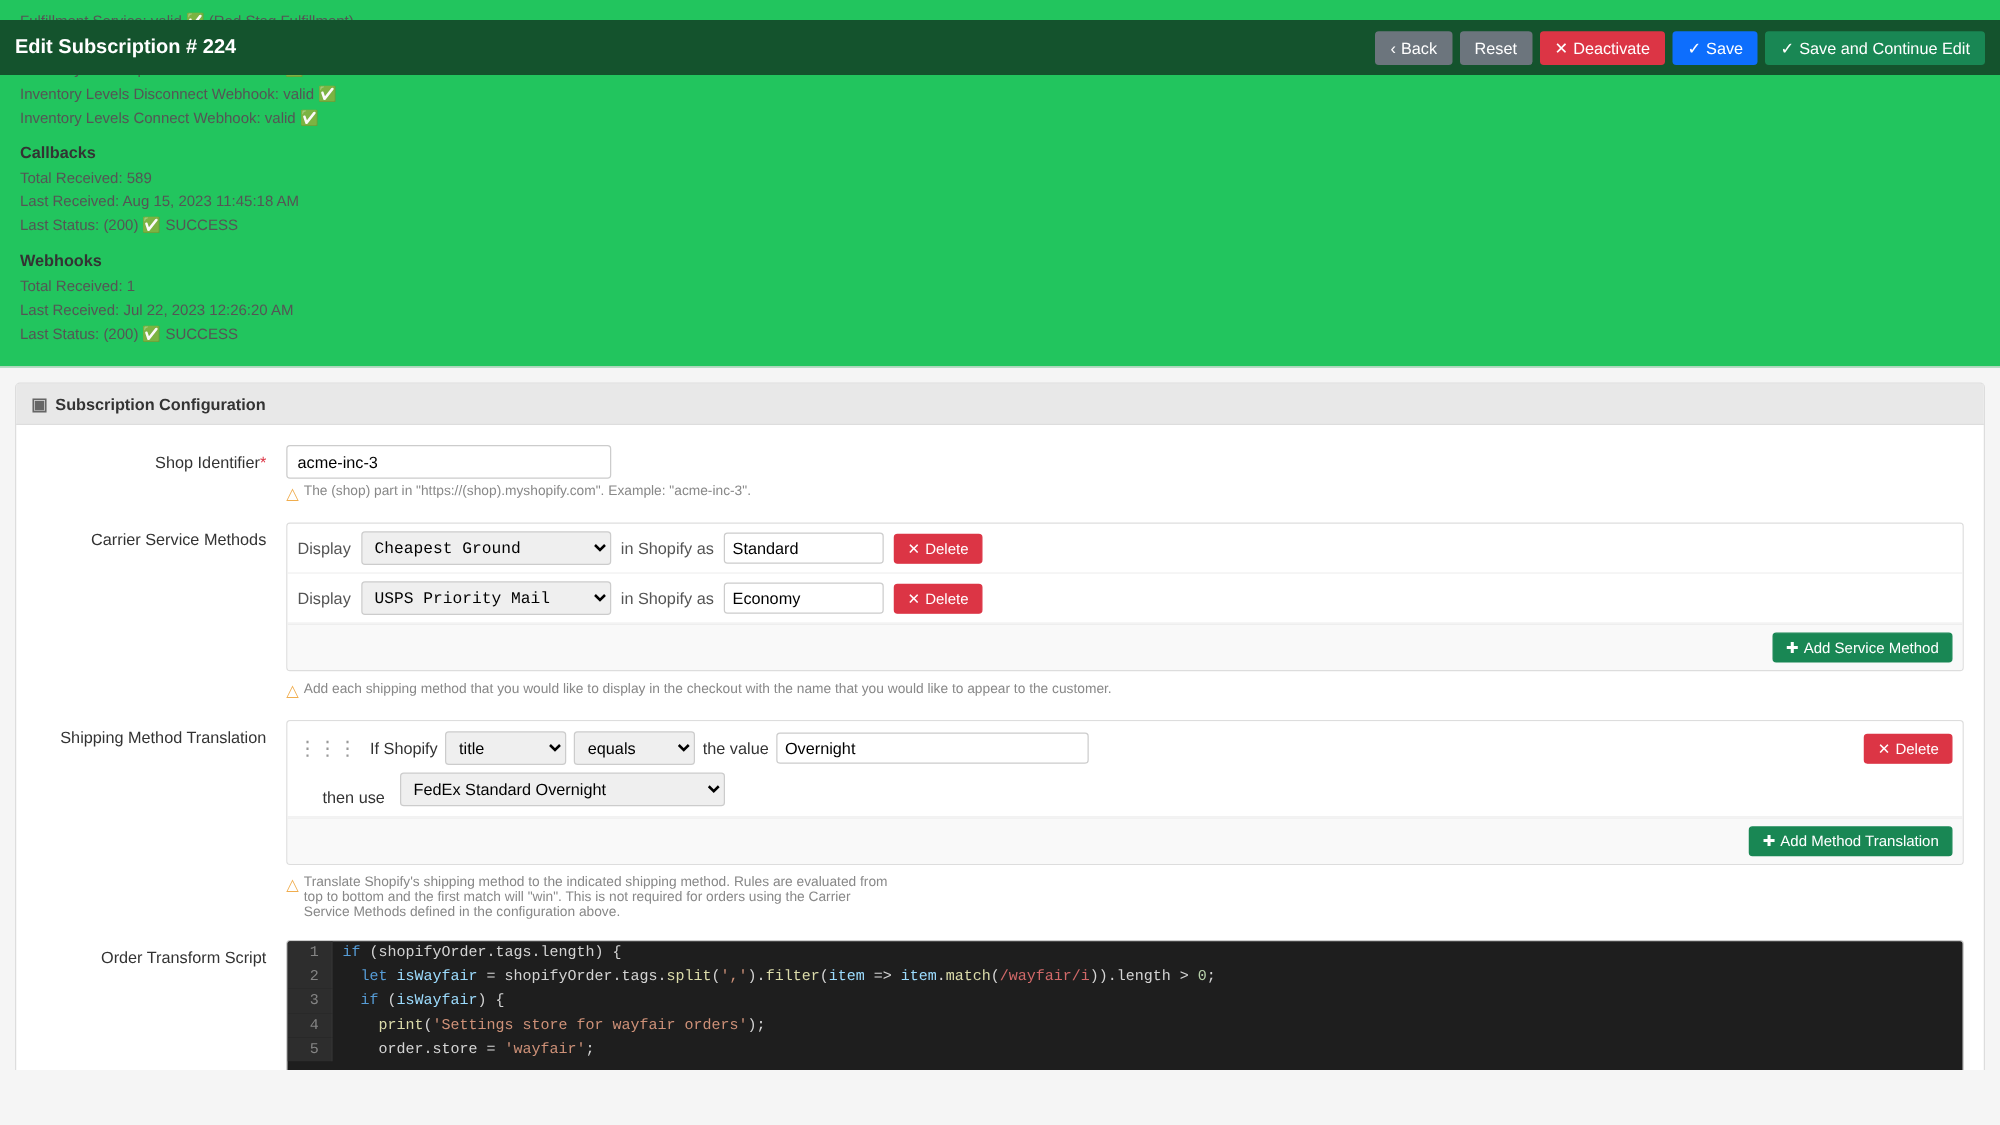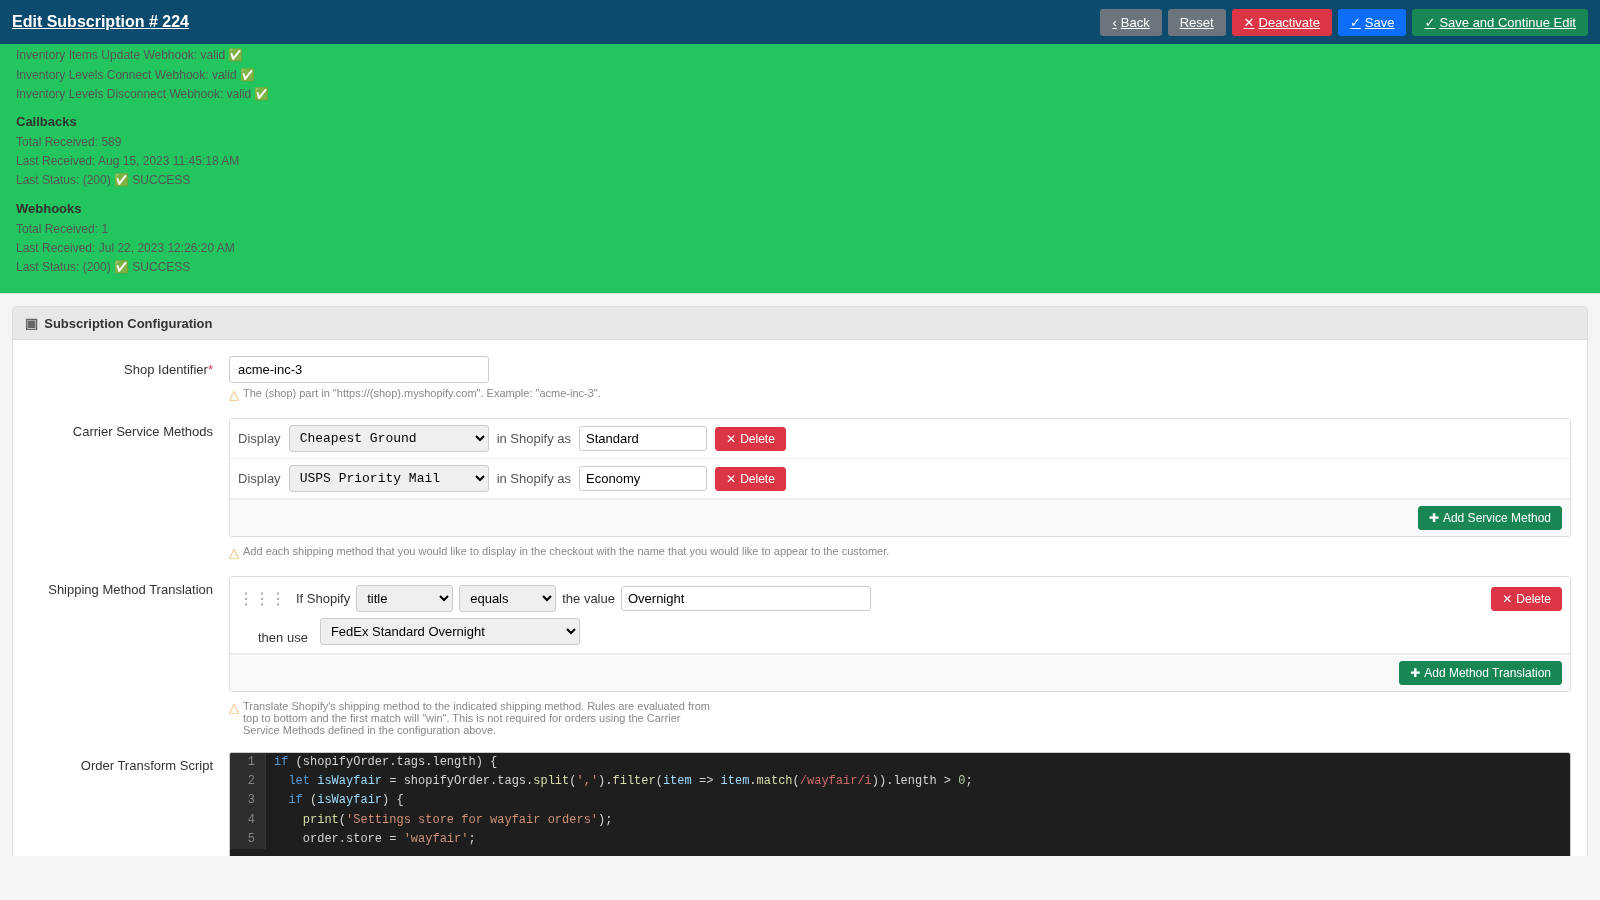--- a/index.html
+++ b/index.html
@@ -1,32 +1,31 @@
 <!DOCTYPE html>
 <html><head>
   <meta charset="utf-8">
   <style>
     * { box-sizing: border-box; margin: 0; padding: 0; }
     body { font-family: Arial, sans-serif; font-size: 13px; background: #f5f5f5; color: #333; }
 
     
     .top-bar {
-      background: #0c4a6e;
+      background: #14532d;
       color: #fff;
       display: flex;
       align-items: center;
       justify-content: space-between;
       padding: 0 12px;
       height: 44px;
       position: fixed;
-      top: 0;
+      top: 16px;
       left: 0;
       right: 0;
       z-index: 100;
-      text-decoration: underline;
     }
     .top-bar-title {
       font-size: 16px;
       font-weight: bold;
       color: #fff;
     }
     .top-bar-actions {
       display: flex;
       gap: 6px;
       align-items: center;
@@ -338,24 +337,24 @@
     <div class="info-line">
       <span>Fulfillment Service: valid ✅ (Red Stag Fulfillment)</span>
     </div>
     <div class="info-line">
       <span>Fulfillment Order Mode Enabled: yes ✅</span>
     </div>
     <div class="info-line">
       <span>Inventory Items Update Webhook: valid ✅</span>
     </div>
     <div class="info-line">
+      <span>Inventory Levels Disconnect Webhook: valid ✅</span>
+    </div>
+    <div class="info-line">
       <span>Inventory Levels Connect Webhook: valid ✅</span>
-    </div>
-    <div class="info-line">
-      <span>Inventory Levels Disconnect Webhook: valid ✅</span>
     </div>
 
     <div class="section-heading">Callbacks</div>
     <div class="info-line">Total Received: 589</div>
     <div class="info-line">Last Received: Aug 15, 2023 11:45:18 AM</div>
     <div class="info-line">Last Status: (200) ✅ SUCCESS</div>
 
     <div class="section-heading">Webhooks</div>
     <div class="info-line">Total Received: 1</div>
     <div class="info-line">Last Received: Jul 22, 2023 12:26:20 AM</div>

